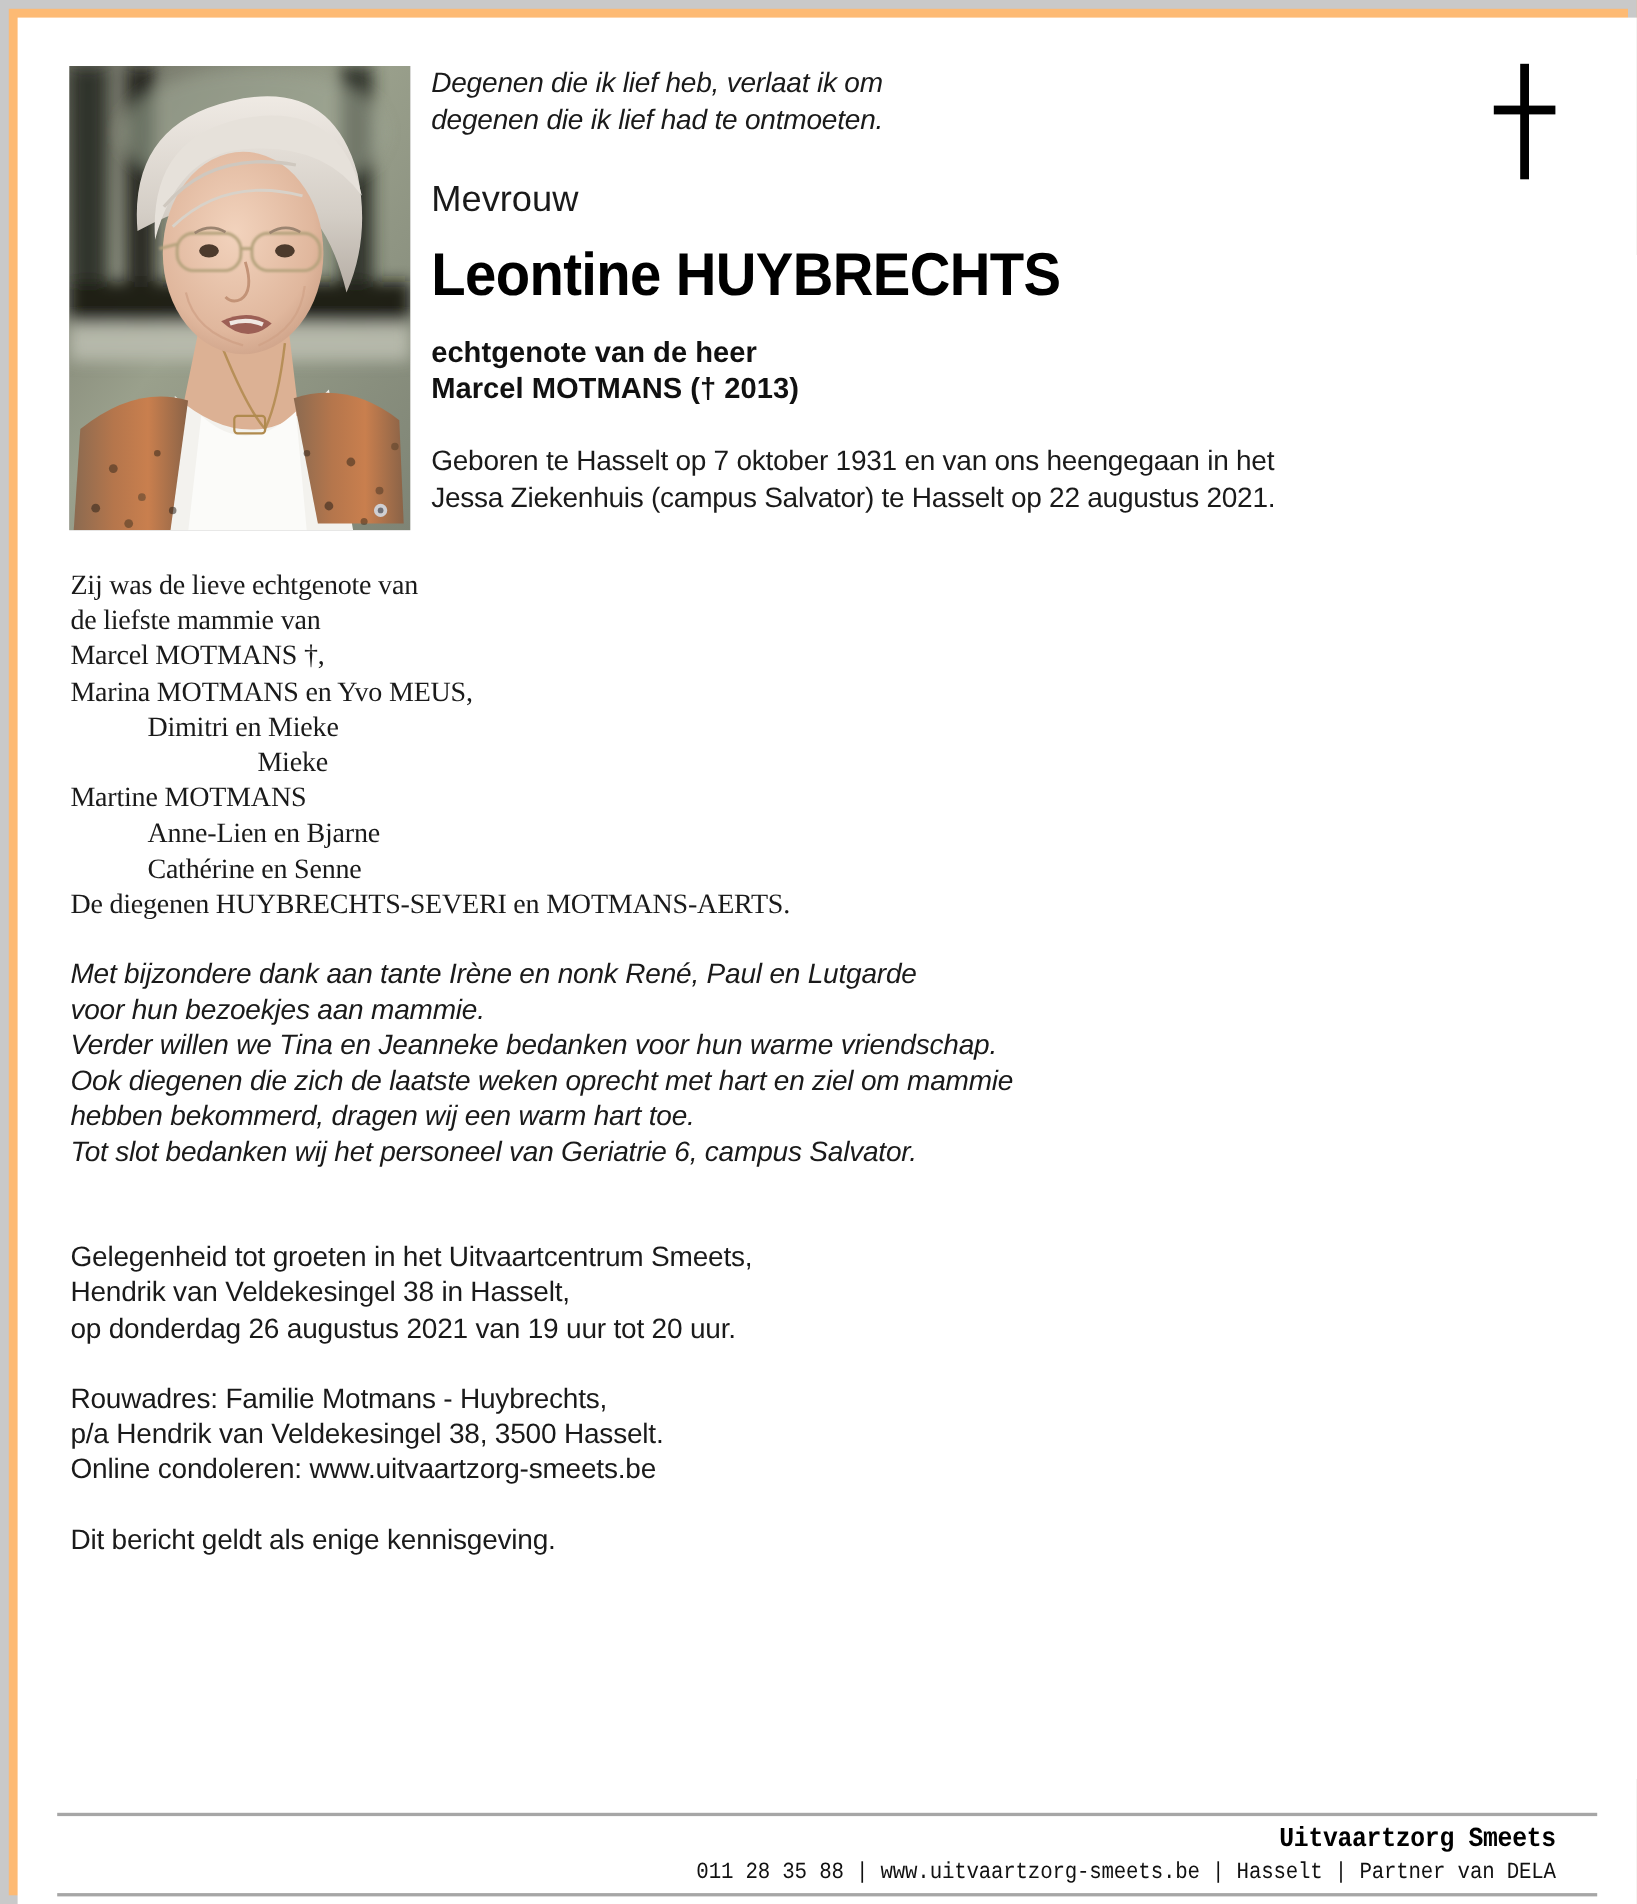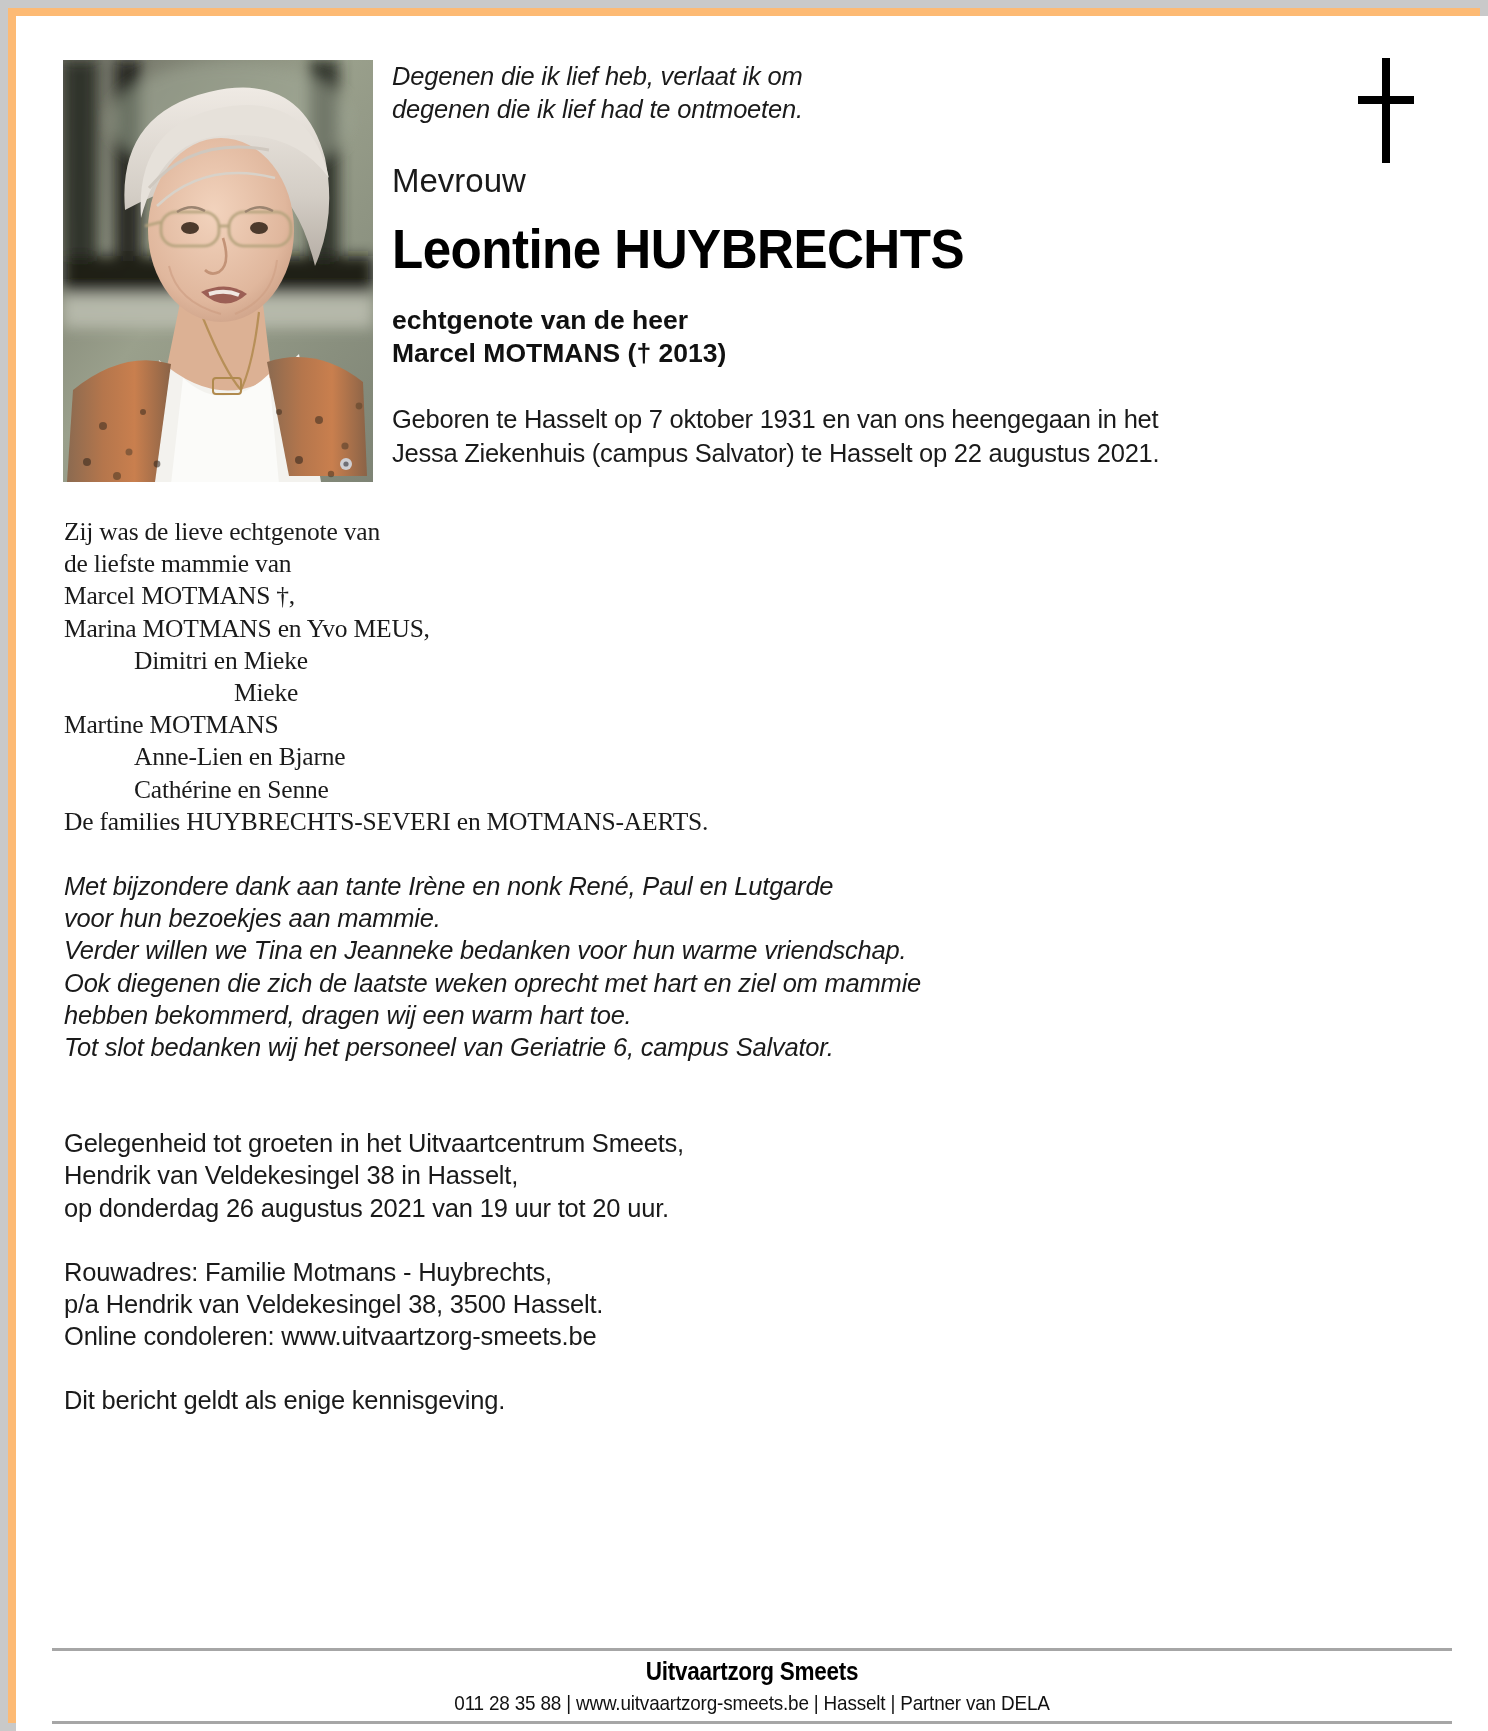--- a/index.html
+++ b/index.html
@@ -167,21 +167,22 @@
   }
   .footer-rule.bottom {
     top: 1705px;
     height: 3px;
   }
   .footer {
     position: absolute;
     left: 0;
     top: 1640px;
     width: 1472px;
-    text-align: center;
+    text-align: right;
+    font-family: Liberation Mono, monospace;
   }
   .footer-name {
     font-size: 25px;
     line-height: 31px;
     font-weight: bold;
     letter-spacing: -0.3px;
     transform: scaleX(0.9);
     color: #000;
   }
   .footer-contact {
@@ -323,21 +324,21 @@
       <div class="family-list">
         <div class="fl-row">Zij was de lieve echtgenote van</div>
         <div class="fl-row">de liefste mammie van</div>
         <div class="fl-row">Marcel MOTMANS †,</div>
         <div class="fl-row">Marina MOTMANS en Yvo MEUS,</div>
         <div class="fl-row indent-1">Dimitri en Mieke</div>
         <div class="fl-row indent-2">Mieke</div>
         <div class="fl-row">Martine MOTMANS</div>
         <div class="fl-row indent-1">Anne-Lien en Bjarne</div>
         <div class="fl-row indent-1">Cathérine en Senne</div>
-        <div class="fl-row">De families HUYBRECHTS-SEVERI en MOTMANS-AERTS.</div>
+        <div class="fl-row">De diegenen HUYBRECHTS-SEVERI en MOTMANS-AERTS.</div>
       </div>
 
       <div class="gap-m"></div>
       <div class="para italic">Met bijzondere dank aan tante Irène en nonk René, Paul en Lutgarde
 voor hun bezoekjes aan mammie.
 Verder willen we Tina en Jeanneke bedanken voor hun warme vriendschap.
 Ook diegenen die zich de laatste weken oprecht met hart en ziel om mammie
 hebben bekommerd, dragen wij een warm hart toe.
 Tot slot bedanken wij het personeel van Geriatrie 6, campus Salvator.</div>
 

